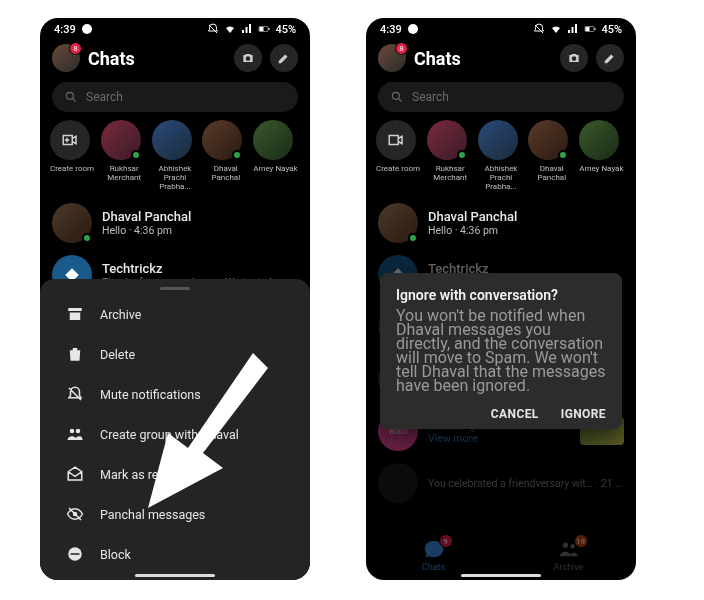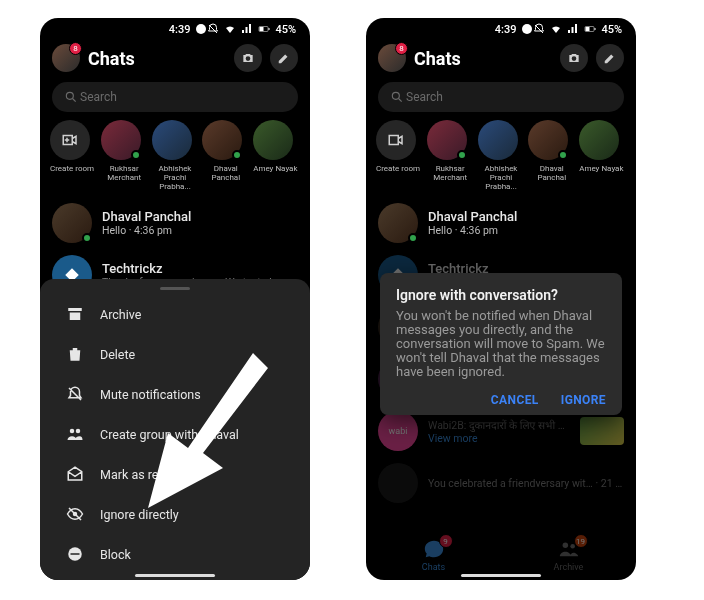--- a/index.html
+++ b/index.html
@@ -20,21 +20,21 @@
     position: relative;
     overflow: hidden;
     color: #e6e6e6;
     font-size: 12px;
   }
   
   .statusbar {
     height: 22px;
     display: flex;
     align-items: center;
-    justify-content: flex-end;
+    justify-content: space-between;
     padding: 0 14px;
     font-size: 11px;
     font-weight: 500;
     color: #fff;
   }
   .statusbar .left, .statusbar .right { display:flex; align-items:center; gap:5px; }
   .sb-ico { width:12px; height:12px; display:inline-block; }
   
   .header {
     display:flex; align-items:center; gap:8px;
@@ -55,21 +55,21 @@
   .title { font-size:18px; font-weight:700; color:#fff; flex:1; }
   .circ-btn {
     width:28px;height:28px;border-radius:50%;
     background:#262626;display:flex;align-items:center;justify-content:center;
   }
   .circ-btn svg { fill:#d0d0d0; width:14px;height:14px; }
   
   .search {
     margin:4px 12px 8px;
     background:#1a1a1a;border-radius:16px;
-    height:30px;display:flex;align-items:center;gap:2px;
+    height:30px;display:flex;align-items:center;gap:8px;
     padding:0 12px;color:#6a6a6a;
   }
   
   .stories { display:flex; gap:4px; padding:0 10px 6px; }
   .story { width:48px; display:flex; flex-direction:column; align-items:flex-start; gap:4px; }
   .story-img {
     width:40px;height:40px;border-radius:50%;
     background:#333; position:relative;
   }
   .story-create { background:#262626; display:flex;align-items:center;justify-content:center; }
@@ -110,23 +110,23 @@
     position:absolute; left:108px; top:330px; width:120px;height:160px;
     pointer-events:none;
   }
   
   .dialog{
     position:absolute;left:14px;right:14px;top:255px;
     background:#2c2c2c;border-radius:8px;padding:14px 16px 8px;
     box-shadow:0 6px 24px rgba(0,0,0,.6);
   }
   .dlg-title{font-size:14px;font-weight:600;color:#f2f2f2;margin-bottom:6px;}
-  .dlg-body{font-size:13px;line-height:14px;color:#9a9a9a;}
+  .dlg-body{font-size:16px;line-height:14px;color:#9a9a9a;}
   .dlg-actions{display:flex;justify-content:flex-end;gap:22px;margin-top:14px;}
-  .dlg-btn{color:#3b82f6;font-size:12px;font-weight:700;letter-spacing:.4px;}
+  .dlg-btn{color:#e5e5e5;font-size:12px;font-weight:700;letter-spacing:.4px;}
   
   .bnav{position:absolute;left:0;right:0;bottom:8px;display:flex;}
   .bnav-item{flex:1;display:flex;flex-direction:column;align-items:center;gap:2px;font-size:9px;}
   .bnav-item.active{color:#3a8ad8;}
   .bnav-item.inactive{color:#6a6a6a;}
   .bnav-ico{position:relative;width:22px;height:22px;}
   .bnav-badge{position:absolute;top:-4px;right:-8px;width:14px;height:14px;border-radius:50%;background:#e02045;color:#fff;font-size:8px;display:flex;align-items:center;justify-content:center;border:1.5px solid #000;}
   .bnav-badge.green{background:#c2410c;}
   .dim { opacity:.45; }
 </style>
@@ -272,21 +272,21 @@
       <svg viewBox="0 0 24 24">
           <path d="M3 9l9-6 9 6v11H3zM3 9l9 6 9-6" fill="none" stroke="#e6e6e6" stroke-width="2"></path>
         </svg>
       <span>Mark as read</span>
     </div>
     <div class="sheet-item">
       <svg viewBox="0 0 24 24">
           <path d="M2 12s4-7 10-7 10 7 10 7-4 7-10 7S2 12 2 12zM4 4l16 16" fill="none" stroke="#e6e6e6" stroke-width="2"></path>
           <circle cx="12" cy="12" r="3"></circle>
         </svg>
-      <span>Ignore directly</span>
+      <span>Panchal messages</span>
     </div>
     <div class="sheet-item">
       <svg viewBox="0 0 24 24">
           <circle cx="12" cy="12" r="9"></circle>
           <rect x="6" y="11" width="12" height="2" fill="#242424"></rect>
         </svg>
       <span>Block</span>
     </div>
   </div>
 

